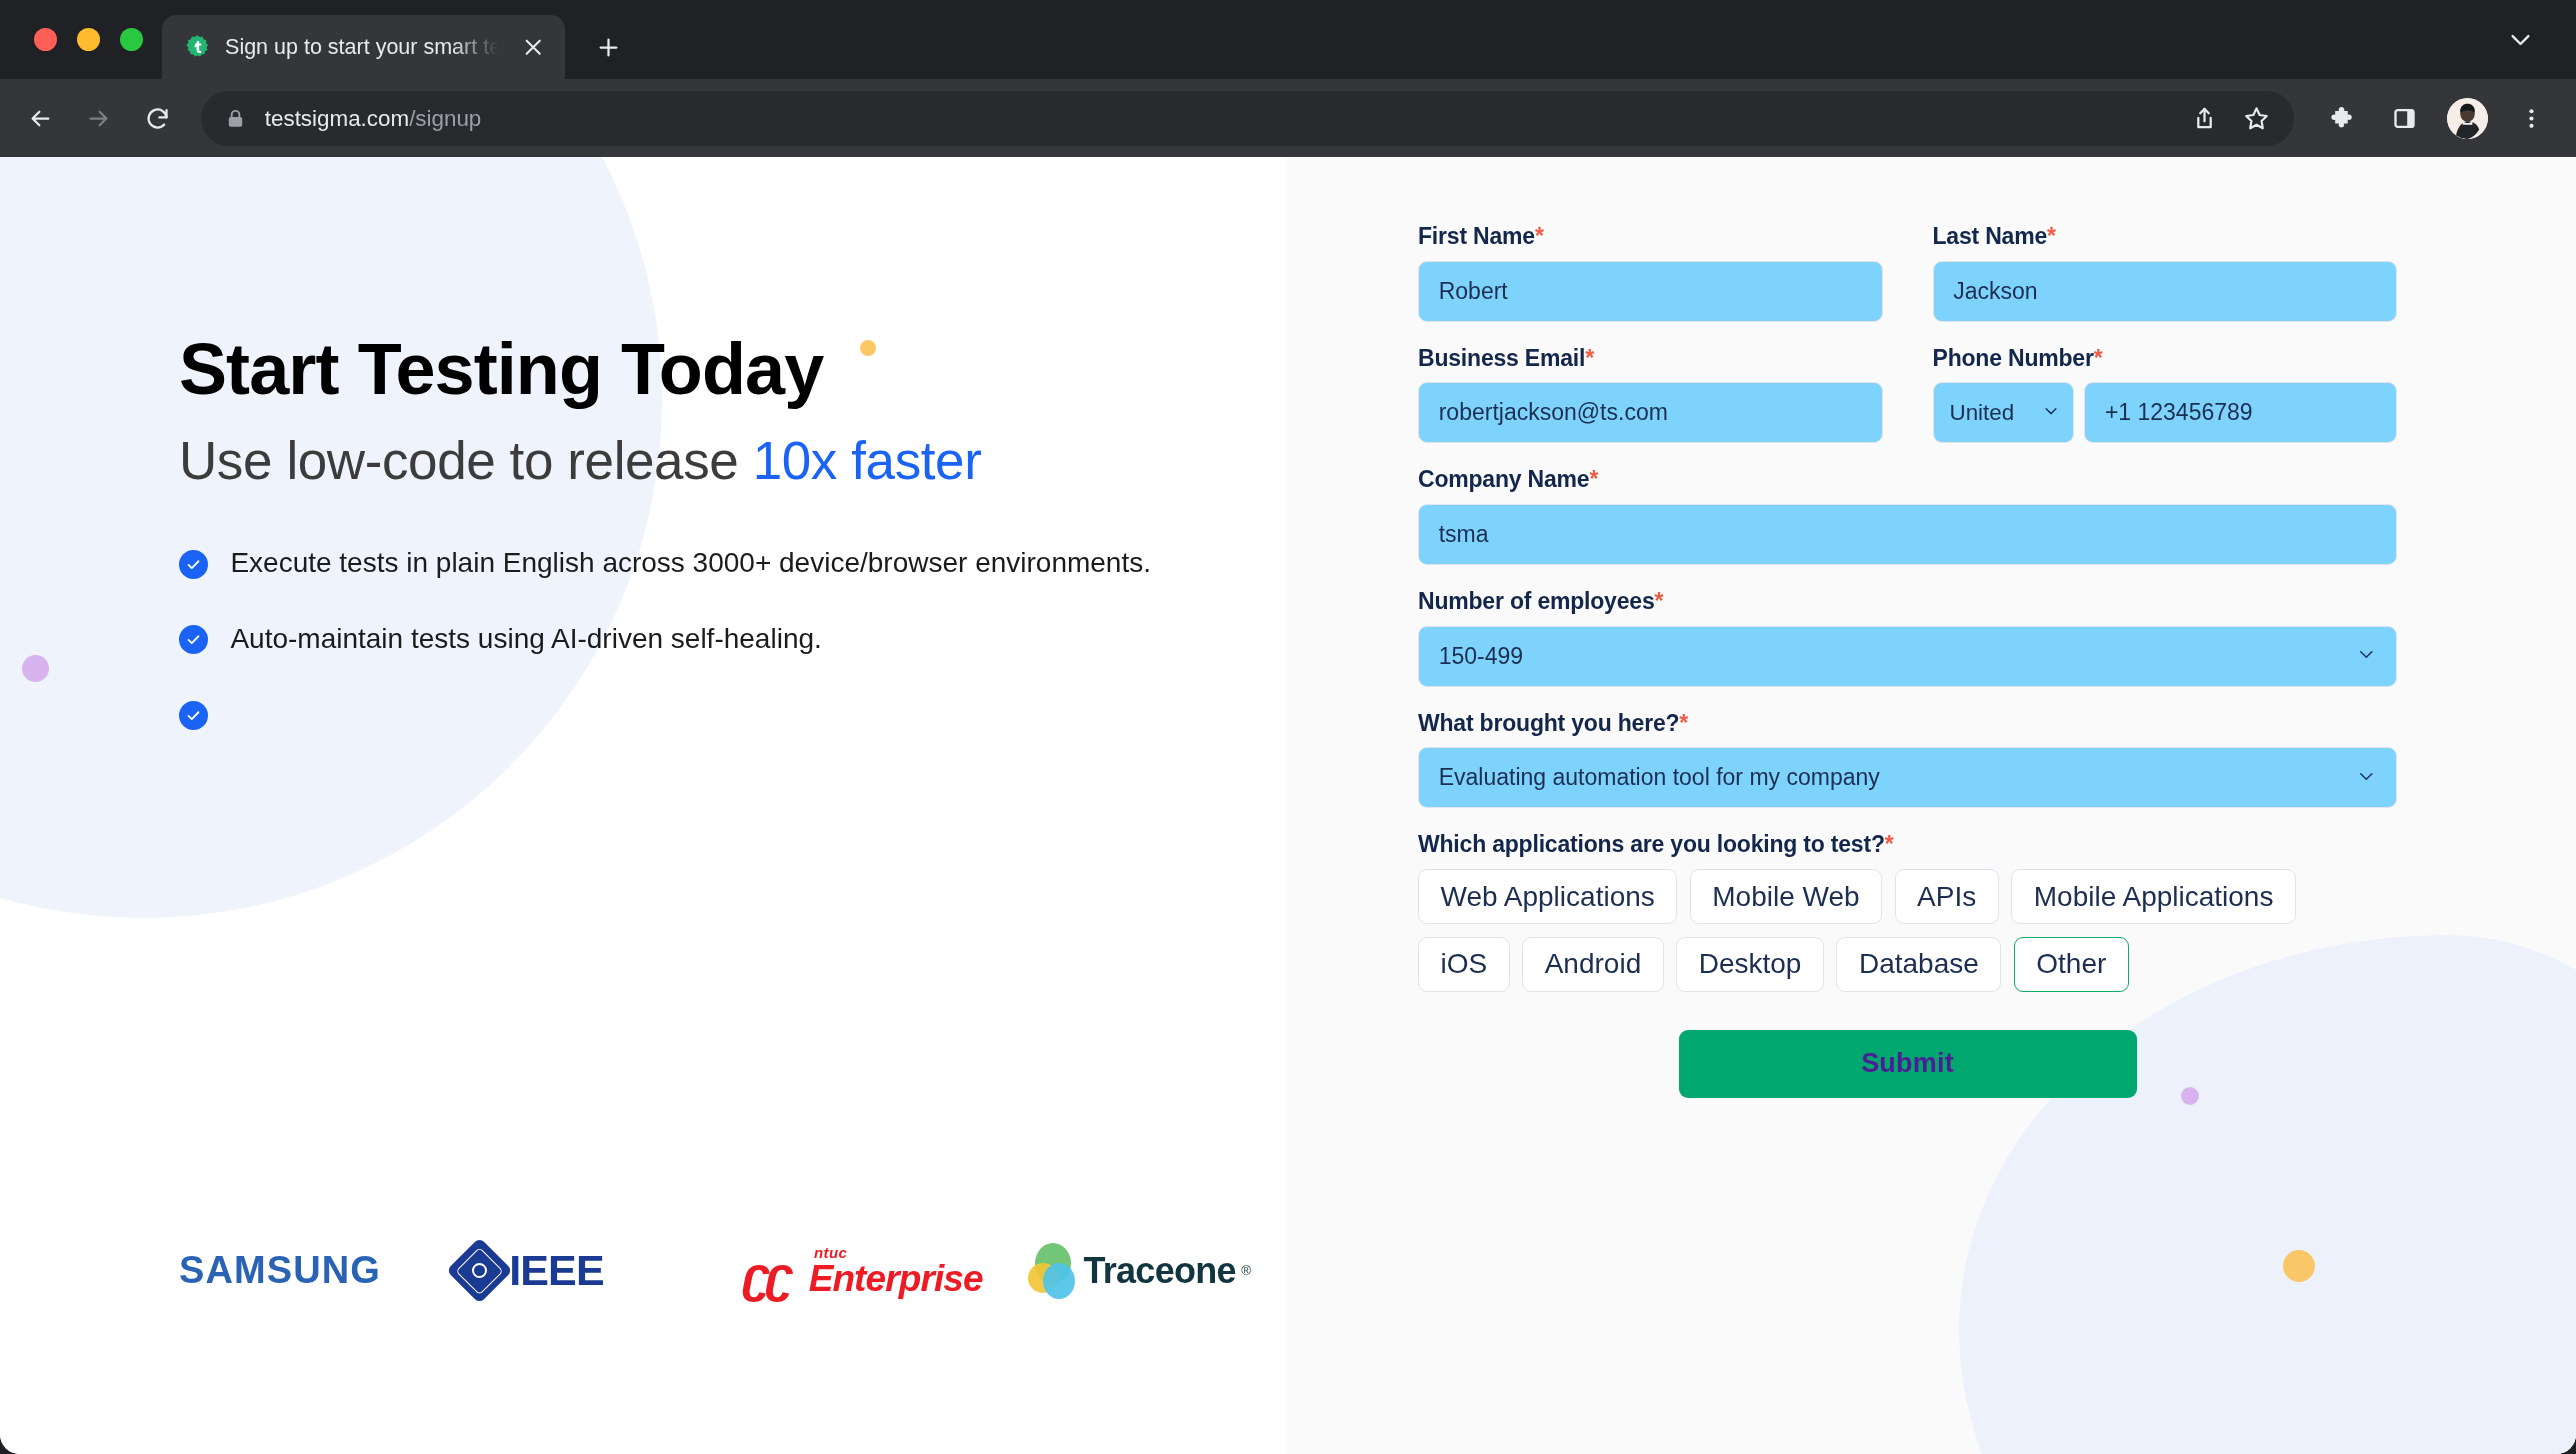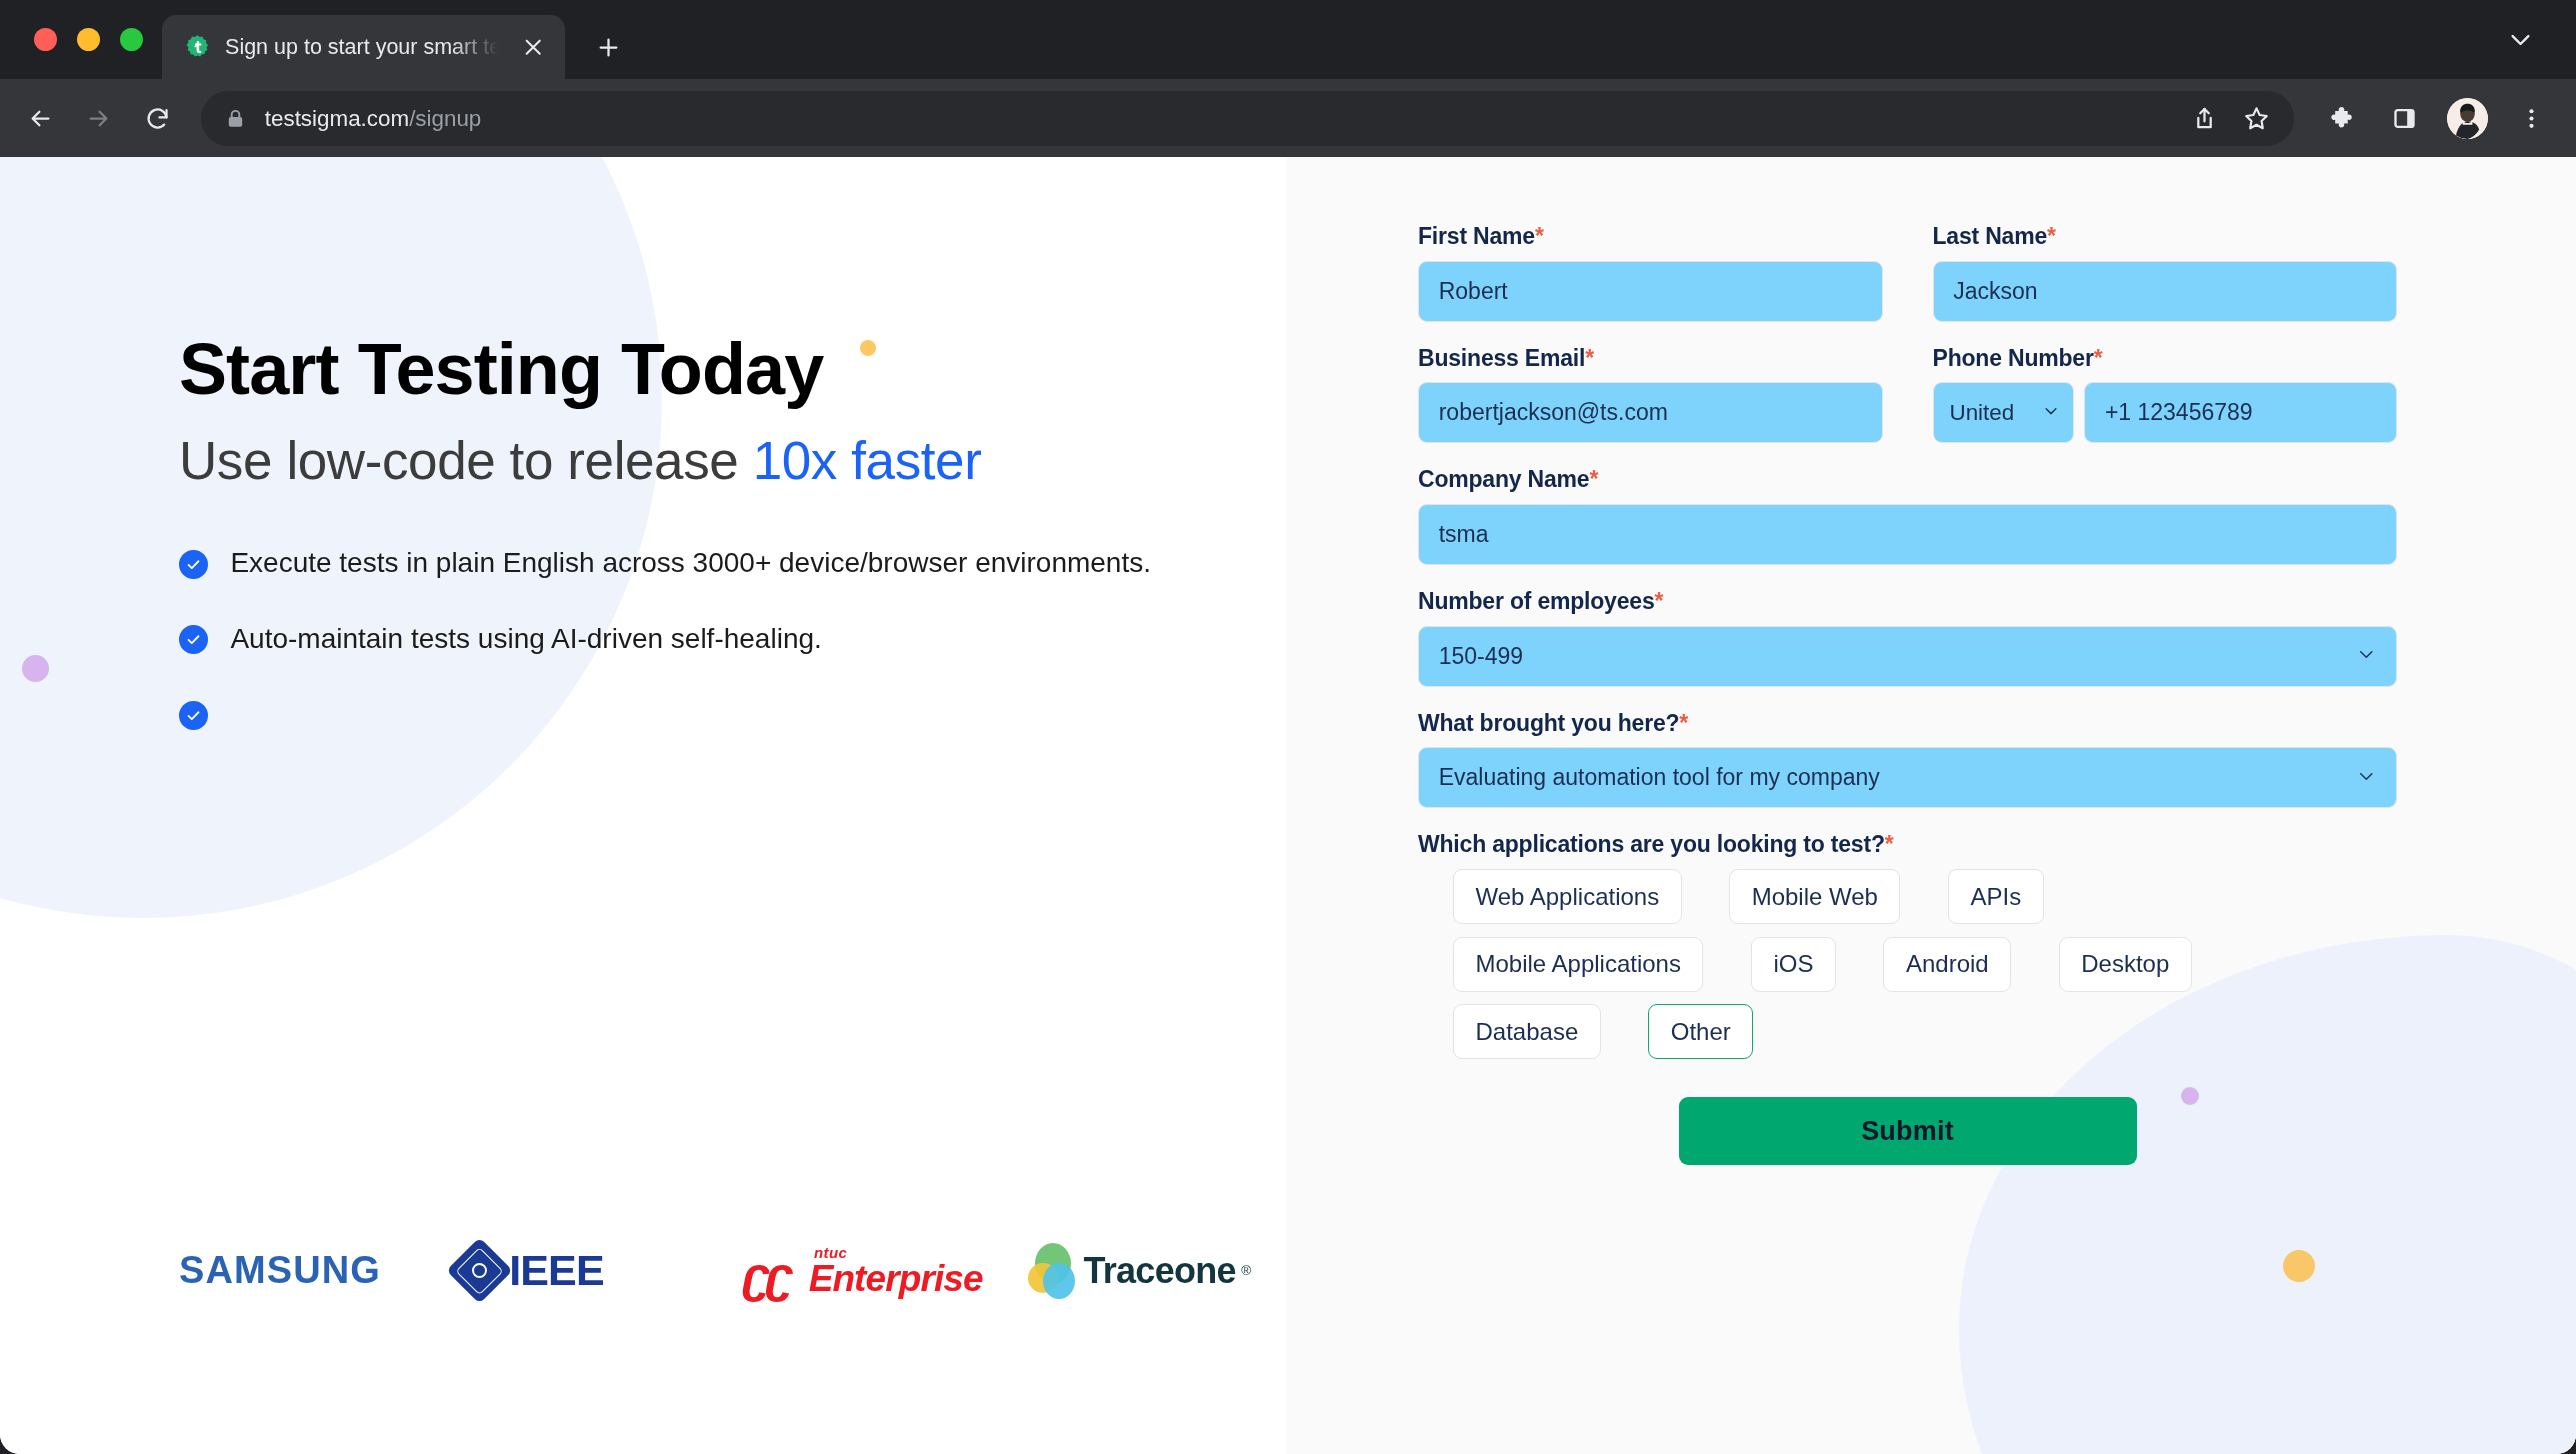--- a/index.html
+++ b/index.html
@@ -188,29 +188,29 @@
   .selectbox .caret { color: #21355C; font-size: 19.7px; line-height: 1; }
   #phone-row { display: flex; gap: 10.7px; }
   #phone-country { width: 141px; flex: 0 0 141px; padding: 0 12.5px 0 16px; }
   #phone-country .ctext { font-size: 22.4px; }
   #phone-country .caret { font-size: 17px; }
   #phone-input { flex: 1 1 auto; min-width: 0; }
 
   #chips { display: flex; flex-wrap: wrap; gap: 12.5px; width: 903px; margin-top: 3.6px; }
   .chip {
     height: 55px; padding: 0 21.5px; border: 1.3px solid #E2E4E9; border-radius: 9px;
-    background: #ffffff; font-size: 24px; color: #1C2E52;
-    display: flex; align-items: center; justify-content: center; white-space: nowrap; margin-left: 35px;
+    background: #ffffff; font-size: 28px; color: #1C2E52;
+    display: flex; align-items: center; justify-content: center; white-space: nowrap;
   }
   .chip.selected { border-color: #0FA968; border-width: 1.8px; background: #ffffff; }
 
   #submit {
     display: block; margin: 38px auto 0; width: 458px; height: 68px;
     background: #00A870; border: none; border-radius: 9px;
-    color: #0f172a; font-size: 27px; font-weight: 700;
+    color: #4c1d95; font-size: 27px; font-weight: 700;
     font-family: "Liberation Sans", sans-serif; letter-spacing: 0.2px;
   }
 </style>
 </head>
 <body>
 
 <div id="browser">
 
   <div id="tabstrip">
     <div id="traffic">

